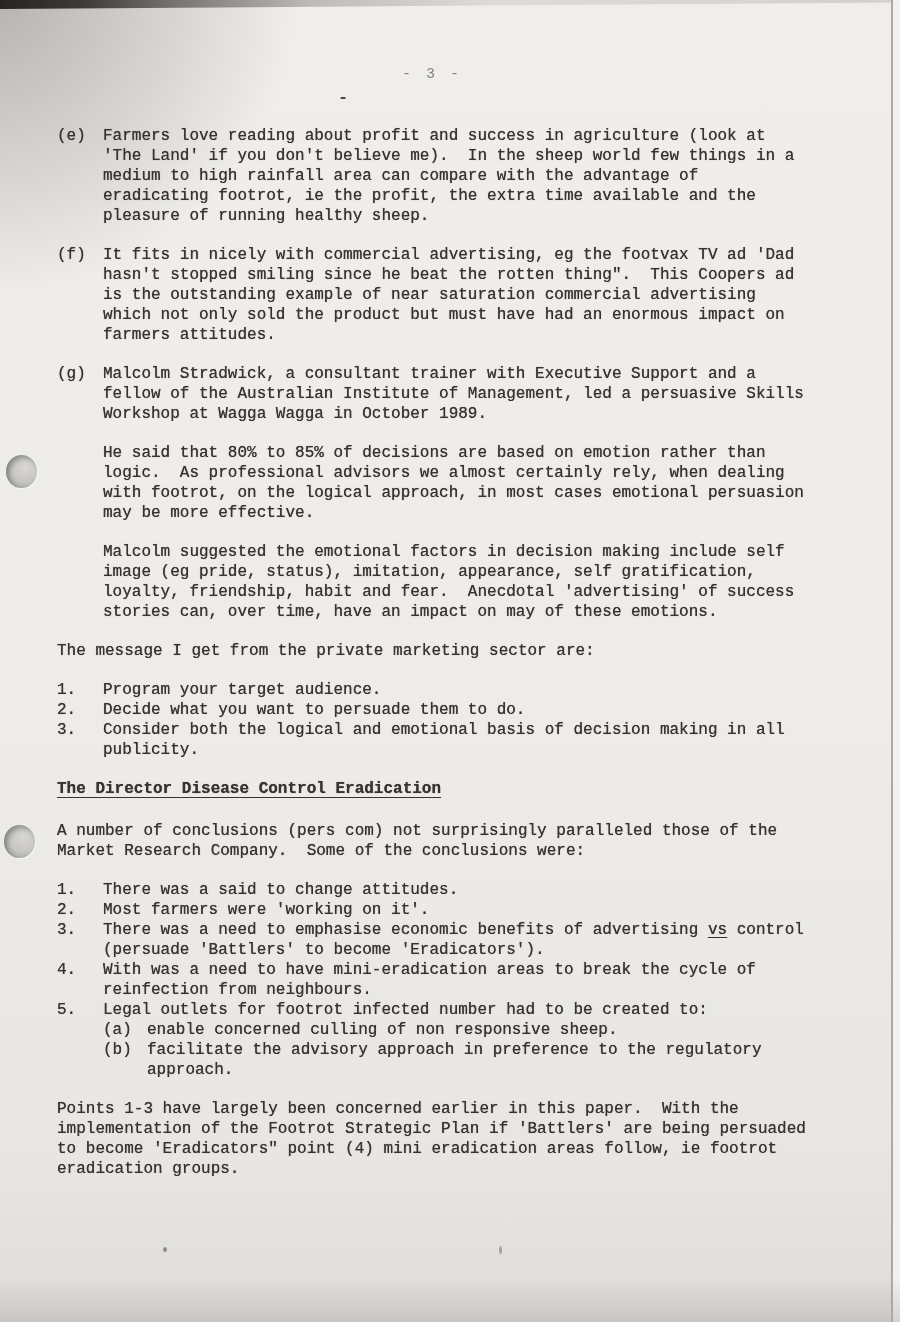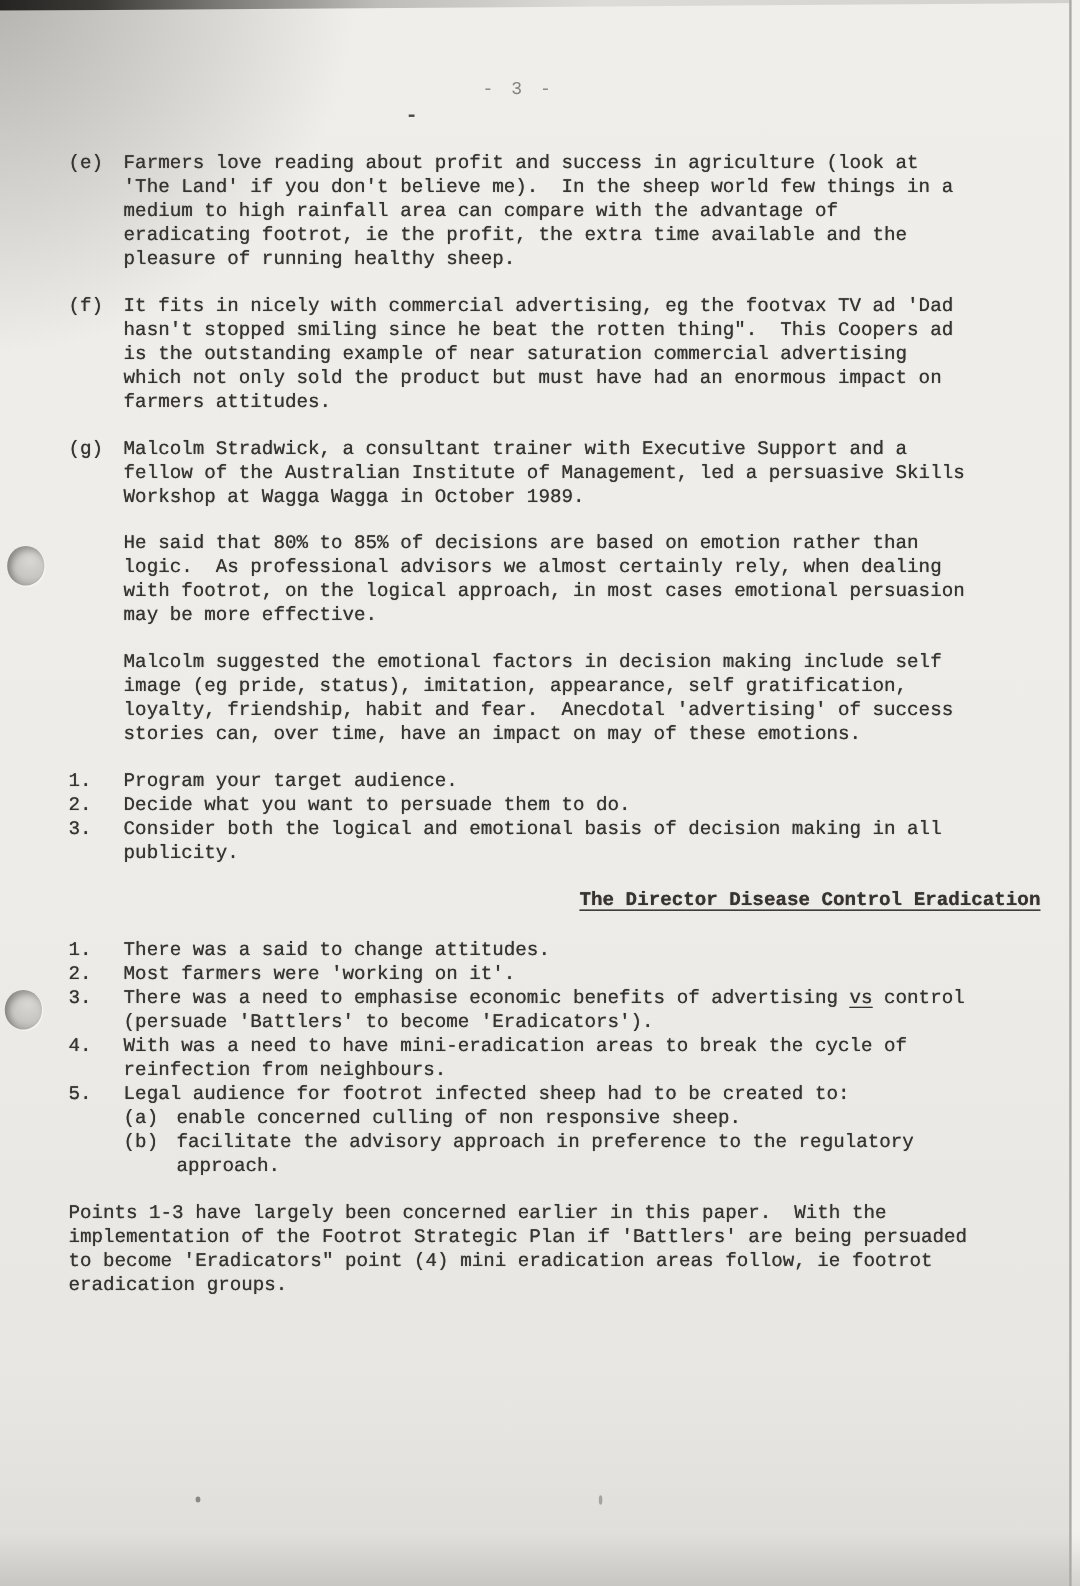--- a/index.html
+++ b/index.html
@@ -77,21 +77,20 @@
   .lbl { width: 46px; flex: none; }
   .body { white-space: pre-wrap; flex: 1; }
   .list .row { margin-bottom: 0; }
   .sub { margin-left: 46px; display: flex; }
   .sub .lbl { width: 44px; }
   .heading {
     font-weight: bold;
     text-decoration: underline;
     text-underline-offset: 4px;
     margin-bottom: 22px;
-    text-align: right;
   }
   .ul { text-decoration: underline; text-underline-offset: 3px; margin-top: 40px; }
   .speck { position: absolute; background: #8b8985; border-radius: 50%; }
   .speck.s1 { left: 163px; top: 1247px; width: 4px; height: 5px; }
   .speck.s2 { left: 499px; top: 1246px; width: 3px; height: 8px; opacity: .7; }
 </style>
 </head>
 <body>
 
 <div class="page">
@@ -144,40 +143,47 @@
     </div>
 
     <div class="block row">
       <div class="lbl"></div>
       <div class="body">Malcolm suggested the emotional factors in decision making include self
 image (eg pride, status), imitation, appearance, self gratification,
 loyalty, friendship, habit and fear.  Anecdotal 'advertising' of success
 stories can, over time, have an impact on may of these emotions.</div>
     </div>
 
+    <div class="block">
+      <div class="body">The message I get from the private marketing sector are:</div>
+    </div>
 
     <div class="block list">
       <div class="row">
         <div class="lbl">1.</div>
         <div class="body">Program your target audience.</div>
       </div>
       <div class="row">
         <div class="lbl">2.</div>
         <div class="body">Decide what you want to persuade them to do.</div>
       </div>
       <div class="row">
         <div class="lbl">3.</div>
         <div class="body">Consider both the logical and emotional basis of decision making in all
 publicity.</div>
       </div>
     </div>
 
     <div class="heading">The Director Disease Control Eradication</div>
 
 
+    <div class="block">
+      <div class="body">A number of conclusions (pers com) not surprisingly paralleled those of the
+Market Research Company.  Some of the conclusions were:</div>
+    </div>
 
     <div class="block list">
       <div class="row">
         <div class="lbl">1.</div>
         <div class="body">There was a said to change attitudes.</div>
       </div>
       <div class="row">
         <div class="lbl">2.</div>
         <div class="body">Most farmers were 'working on it'.</div>
       </div>
@@ -186,21 +192,21 @@
         <div class="body"><span>There was a need to emphasise economic benefits of advertising </span><span class="ul">vs</span><span> control
 (persuade 'Battlers' to become 'Eradicators').</span></div>
       </div>
       <div class="row">
         <div class="lbl">4.</div>
         <div class="body">With was a need to have mini-eradication areas to break the cycle of
 reinfection from neighbours.</div>
       </div>
       <div class="row">
         <div class="lbl">5.</div>
-        <div class="body">Legal audience for footrot infected sheep had to be created to:</div>
+        <div class="body">Legal outlets for footrot infected number had to be created to:</div>
       </div>
       <div class="sub">
         <div class="lbl">(a)</div>
         <div class="body">enable concerned culling of non responsive sheep.</div>
       </div>
       <div class="sub">
         <div class="lbl">(b)</div>
         <div class="body">facilitate the advisory approach in preference to the regulatory
 approach.</div>
       </div>

